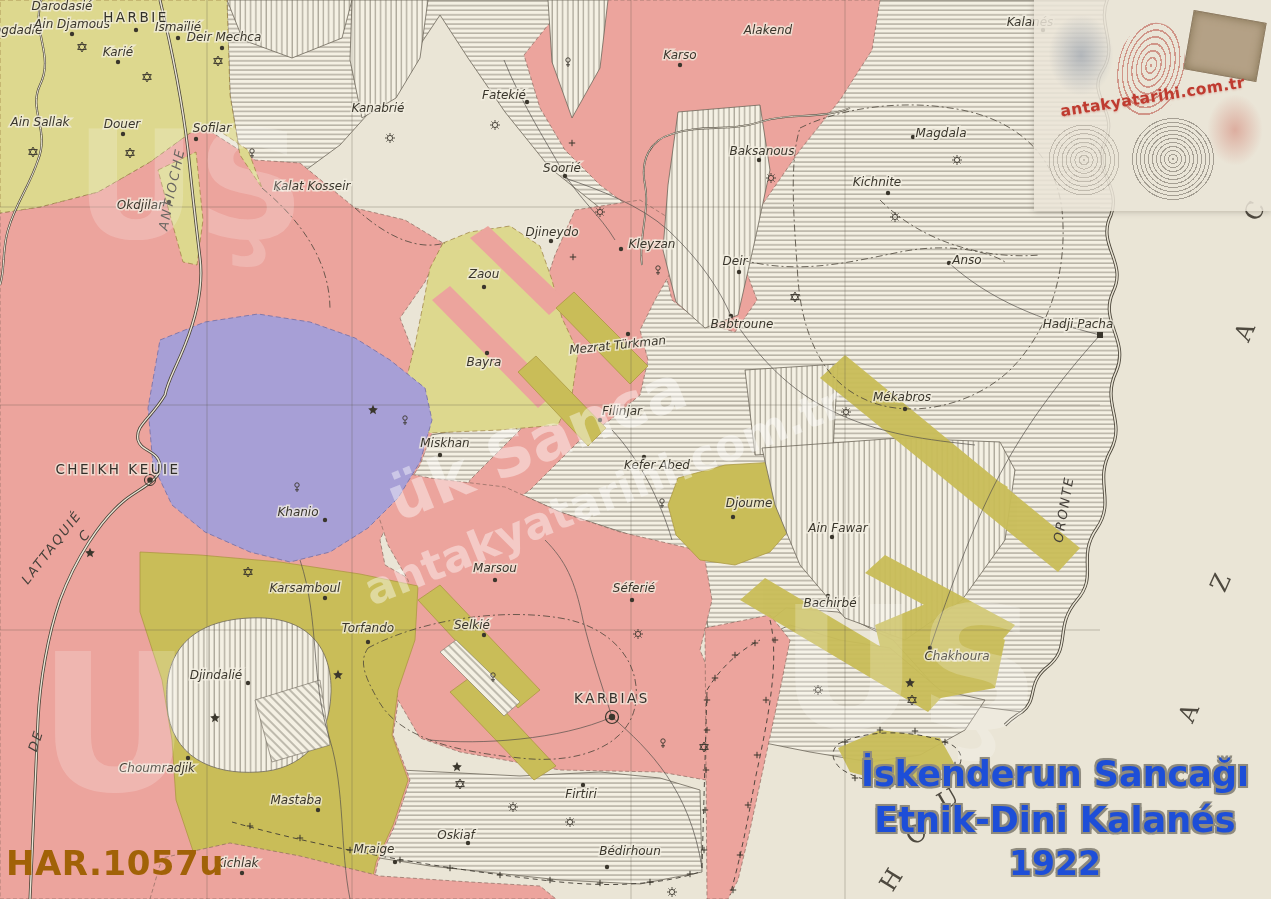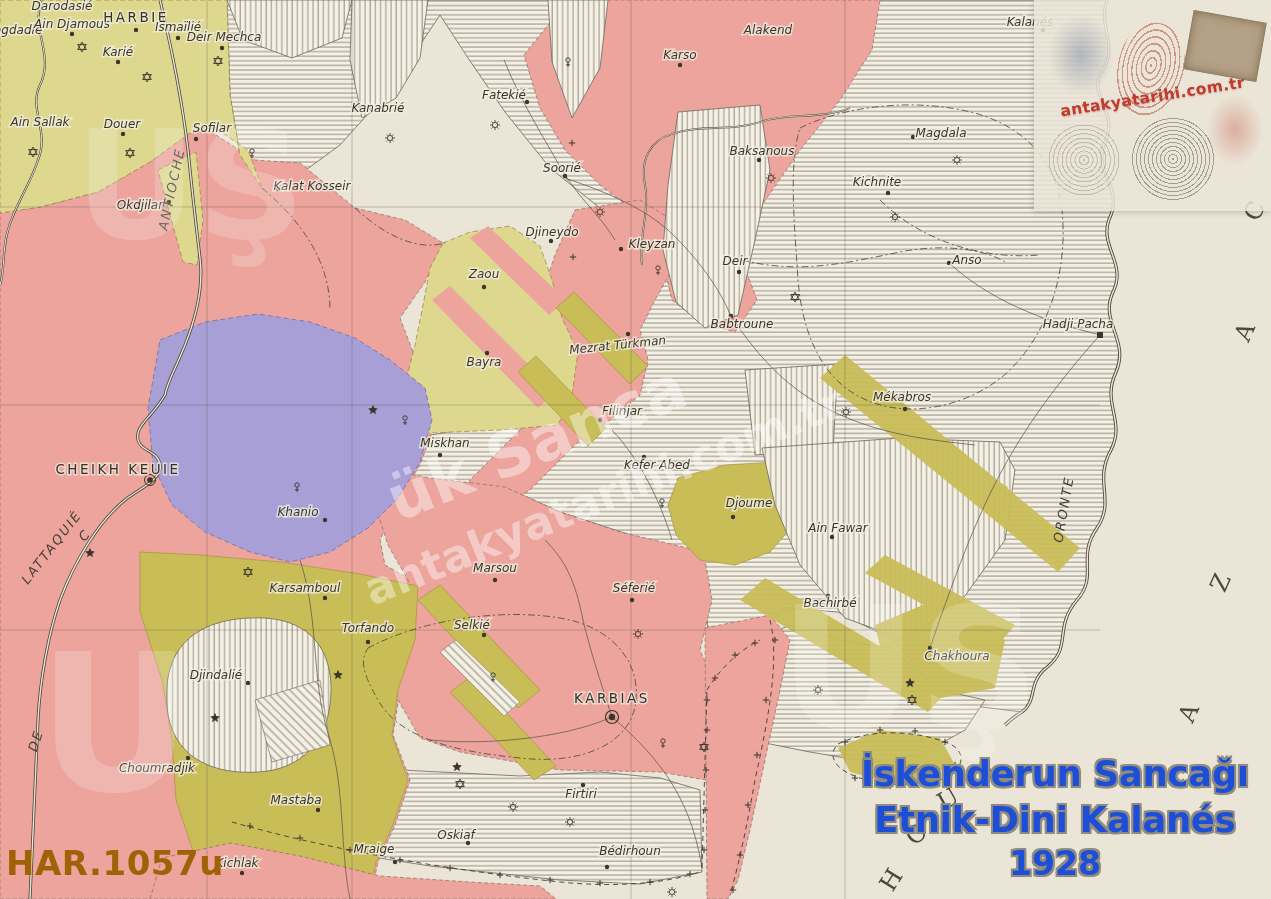--- a/index.html
+++ b/index.html
@@ -427,17 +427,17 @@
   <div class="fp2"></div>
   <div class="fp3"></div>
   <div class="blob"></div>
   <div class="photo"></div>
   <div class="ltext">antakyatarihi.com.tr</div>
 </div>
 
 <div class="title">
   <div class="t1">İskenderun Sancağı</div>
   <div class="t2">Etnik-Dini Kalanés</div>
-  <div class="t3">1928</div>
+  <div class="t3">1922</div>
 </div>
 
 <div class="har">HAR.1057u</div>
 </div>
 
 </body></html>

